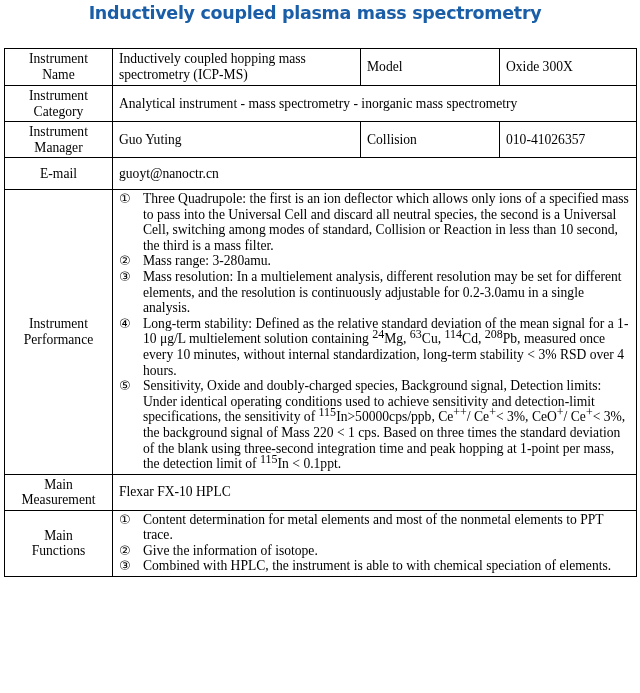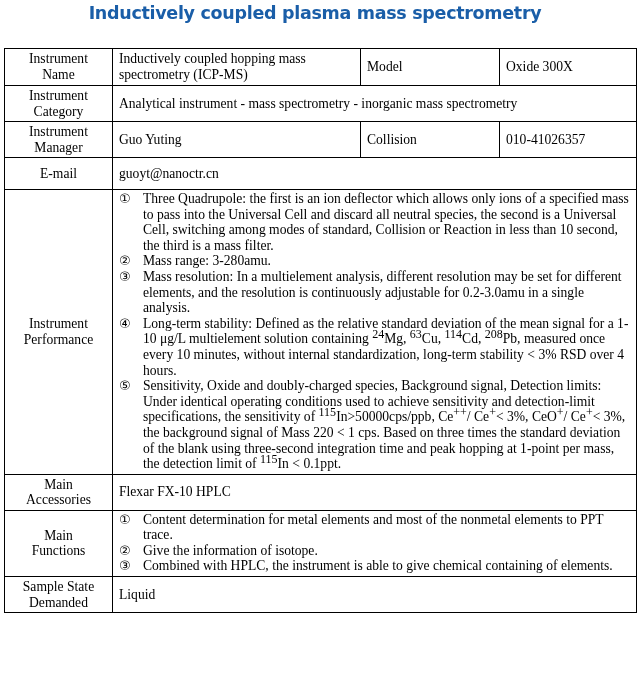--- a/index.html
+++ b/index.html
@@ -135,47 +135,40 @@
       <div class="item">
         <span class="num">⑤</span>
         <b>Sensitivity, Oxide and doubly-charged species, Background signal, Detection limits:</b><span> Under identical operating conditions used to achieve sensitivity and detection-limit specifications, the sensitivity of </span><sup>115</sup><span>In&gt;50000cps/ppb, Ce</span><sup>++</sup><span>/ Ce</span><sup>+</sup><span>&lt; 3%, CeO</span><sup>+</sup><span>/ Ce</span><sup>+</sup><span>&lt; 3%, the background signal of Mass 220 &lt; 1 cps. Based on three times the standard deviation of the blank using three-second integration time and peak hopping at 1-point per mass, the detection limit of </span><sup>115</sup><span>In &lt; 0.1ppt.</span>
       </div>
     </td>
   </tr>
 
   <tr style="height:36px">
     <td class="label">
       <span>Main</span><br>
-      <span>Accessories</span>
+      <span>Measurement</span>
     </td>
     <td class="val" colspan="3">Flexar FX-10 HPLC</td>
   </tr>
 
   <tr>
     <td class="label">
       <span>Main</span><br>
       <span>Functions</span>
     </td>
     <td class="val" colspan="3" style="padding-top:1px;padding-bottom:2px;">
       <div class="item">
         <span class="num">①</span>
         <span>Content determination for metal elements and most of the nonmetal elements to PPT trace.</span>
       </div>
       <div class="item">
         <span class="num">②</span>
         <span>Give the information of isotope.</span>
       </div>
       <div class="item">
         <span class="num">③</span>
-        <span>Combined with HPLC, the instrument is able to give chemical containing of elements.</span>
+        <span>Combined with HPLC, the instrument is able to with chemical speciation of elements.</span>
       </div>
     </td>
   </tr>
 
-  <tr style="height:36px">
-    <td class="label">
-      <span>Sample State</span><br>
-      <span>Demanded</span>
-    </td>
-    <td class="val" colspan="3">Liquid</td>
-  </tr>
 </tbody>
   </table>
 
 </body></html>

